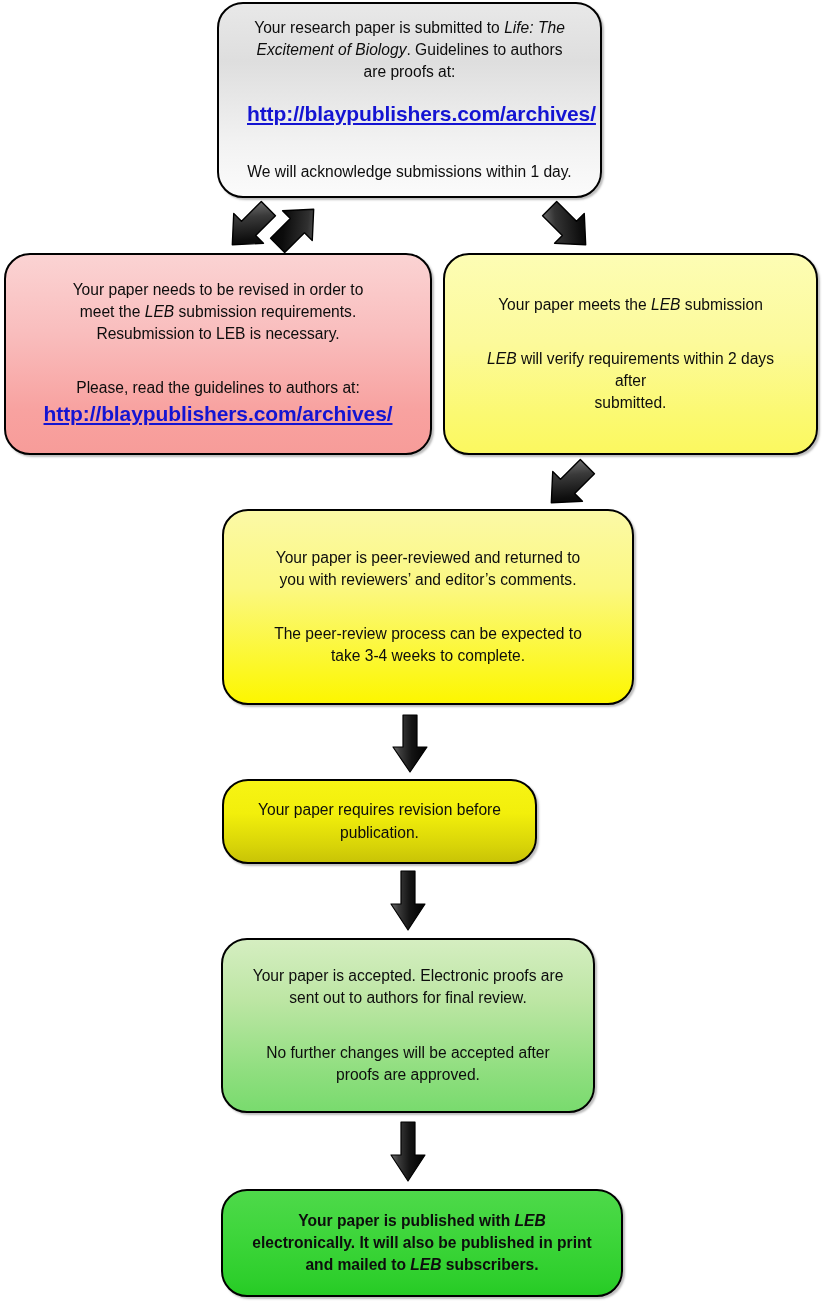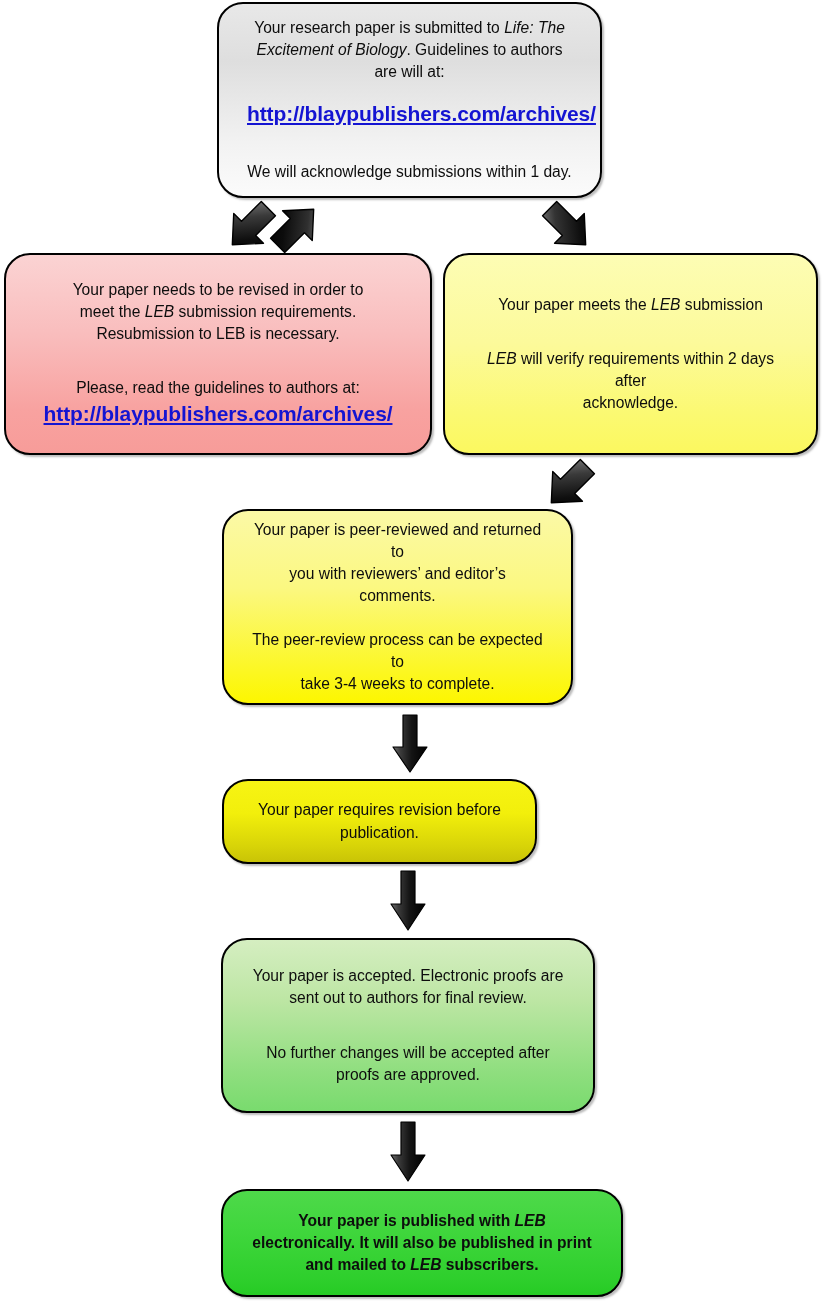--- a/index.html
+++ b/index.html
@@ -70,21 +70,21 @@
   .arrow svg { display: block; overflow: visible; }
 </style>
 </head>
 <body>
 
 <div class="canvas">
 
   <div class="node n-submit" style="left:217px; top:2px; width:385px; height:196px;">
     <p><span>Your research paper is submitted to </span><i>Life: The</i></p>
     <p><i>Excitement of Biology</i><span>.  Guidelines to authors</span></p>
-    <p>are will at:</p>
+    <p>are proofs at:</p>
     <div class="gap"></div>
     <p><a class="link" href="#">http://blaypublishers.com/archives/</a></p>
     <div class="gap"></div>
     <div class="gap"></div>
     <p>We will acknowledge submissions within 1 day.</p>
   </div>
 
   <div class="node n-revise" style="left:4px; top:253px; width:428px; height:202px;align-items:flex-end;">
     <p>Your paper needs to be revised in order to</p>
     <p><span>meet the </span><i>LEB</i><span> submission requirements.</span></p>
@@ -93,24 +93,24 @@
     <div class="gap"></div>
     <p>Please, read the guidelines to authors at:</p>
     <p><a class="link" href="#">http://blaypublishers.com/archives/</a></p>
   </div>
 
   <div class="node n-meets" style="left:443px; top:253px; width:375px; height:202px;">
     <p><span>Your paper meets the </span><i>LEB</i><span> submission</span></p>
     <div class="gap"></div>
     <div class="gap"></div>
     <p><i>LEB</i><span> will verify requirements within 2 days after</span></p>
-    <p>acknowledge.</p>
-  </div>
-
-  <div class="node n-peer" style="left:222px; top:509px; width:351px; height:196px;">
+    <p>submitted.</p>
+  </div>
+
+  <div class="node n-peer" style="left:222px; top:509px; width:412px; height:196px;">
     <p>Your paper is peer-reviewed and returned to</p>
     <p>you with reviewers’ and editor’s comments.</p>
     <div class="gap"></div>
     <div class="gap"></div>
     <p>The peer-review process can be expected to</p>
     <p>take 3-4 weeks to complete.</p>
   </div>
 
   <div class="node n-revision" style="left:222px; top:779px; width:315px; height:85px;">
     <p>Your paper requires revision before</p>

